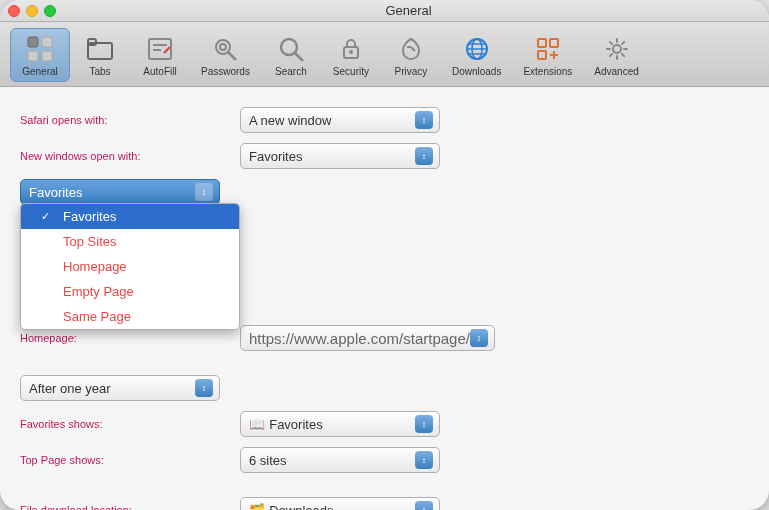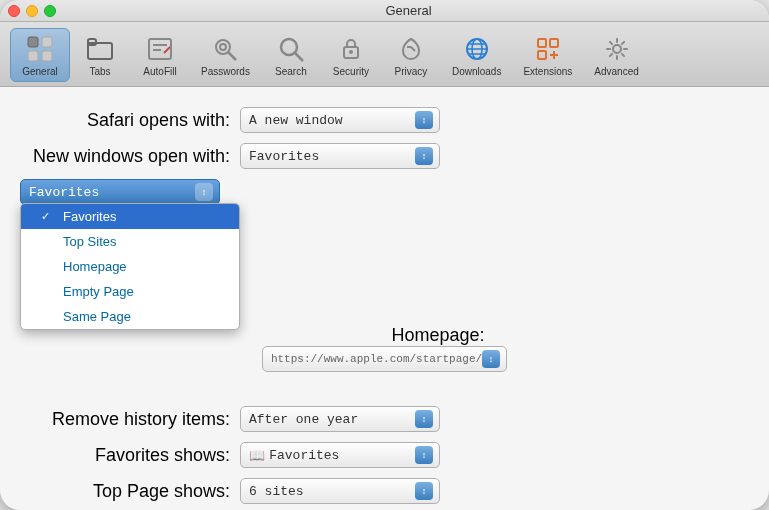--- a/index.html
+++ b/index.html
@@ -103,23 +103,23 @@
       overflow: visible;
     }
 
     
     .form-row {
       display: flex;
       align-items: center;
       margin-bottom: 10px;
     }
     .form-label {
-      text-align: right;
-      color: #000000;
-      font-size: 18px;
+      text-align: left;
+      color: #be185d;
+      font-size: 11px;
       width: 220px;
       padding-right: 10px;
       flex-shrink: 0;
     }
     .form-control-wrap {
       position: relative;
       display: flex;
       align-items: center;
     }
 
@@ -133,21 +133,20 @@
       padding: 3px 6px 3px 8px;
       font-size: 13px;
       color: #333;
       cursor: pointer;
       min-width: 200px;
       position: relative;
       height: 26px;
     }
     .styled-dropdown .text {
       flex: 1;
-      font-family: Liberation Mono, monospace;
     }
     .styled-dropdown .arrow-btn {
       width: 18px;
       height: 18px;
       background: linear-gradient(to bottom, #7ab0e0, #3a7dbf);
       border-radius: 4px;
       display: flex;
       align-items: center;
       justify-content: center;
       color: white;
@@ -163,21 +162,21 @@
       border-radius: 5px;
       box-shadow: 0 4px 12px rgba(0,0,0,0.3);
       z-index: 100;
       min-width: 220px;
       top: -2px;
       left: 0;
     }
     .dropdown-popup-item {
       padding: 5px 20px;
       font-size: 13px;
-      color: #0369a1;
+      color: #ef4444;
       cursor: pointer;
       display: flex;
       align-items: center;
       gap: 8px;
     }
     .dropdown-popup-item.selected {
       background: #2d6ecc;
       color: white;
       border-radius: 4px 4px 0 0;
     }
@@ -375,34 +374,33 @@
             <span>Empty Page</span>
           </div>
           <div class="dropdown-popup-item">
             <span class="check-icon"></span>
             <span>Same Page</span>
           </div>
         </div>
       </div>
     </div>
 
-    <div class="form-row" style="margin-top: 120px; margin-bottom:20px;flex-direction:column;">
+    <div class="form-row" style="margin-top: 120px; margin-bottom:10px;">
       <div class="form-label">Homepage:</div>
       <div class="form-control-wrap">
         <div class="styled-dropdown" style="min-width:200px;">
-          <span class="text" style="font-size:11px; color:#666;">https://www.apple.com/startpage/</span>
+          <span class="text" style="font-size:15px; color:#666;">https://www.apple.com/startpage/</span>
           <div class="arrow-btn">↕</div>
         </div>
       </div>
     </div>
 
     <div class="form-spacer"></div>
 
     <div class="form-row">
-      <div class="form-label">Remove history items:</div>
       <div class="form-control-wrap">
         <div class="styled-dropdown">
           <span class="text">After one year</span>
           <div class="arrow-btn">↕</div>
         </div>
       </div>
     </div>
 
     <div class="form-row">
       <div class="form-label">Favorites shows:</div>

